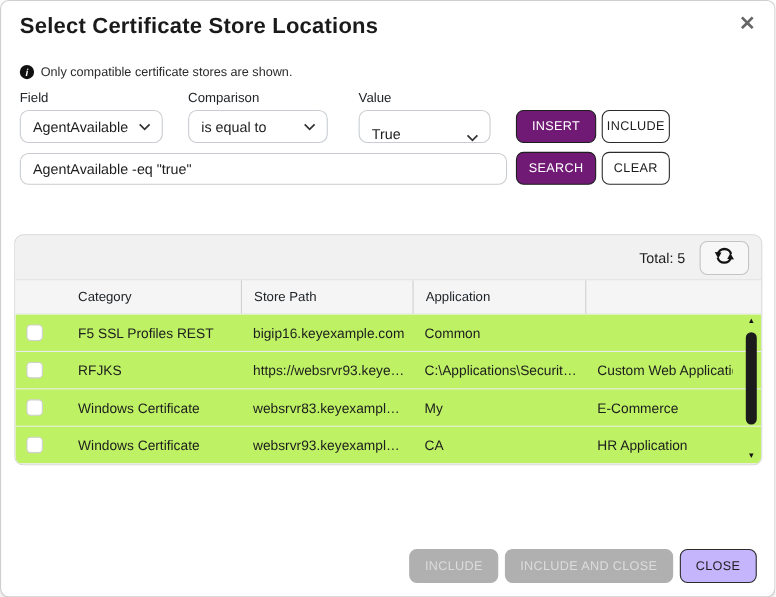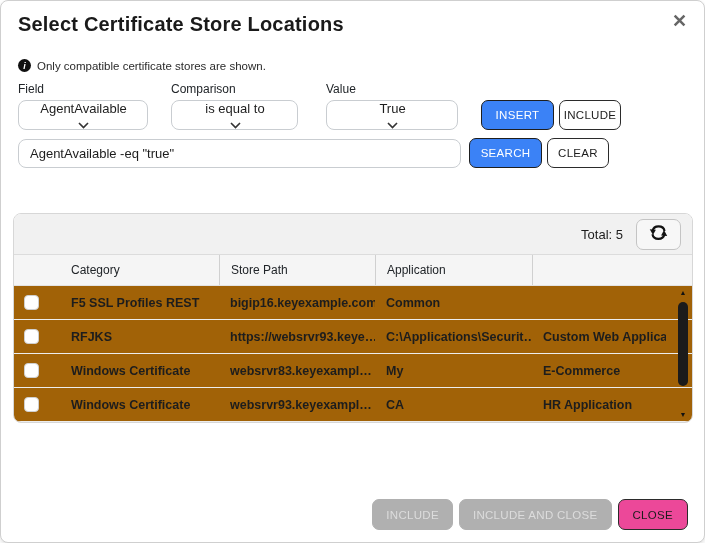--- a/index.html
+++ b/index.html
@@ -24,31 +24,31 @@
     justify-content:center; flex:0 0 auto; font-style:italic;
   }
   .info-text { font-size:11.5px; color:#2b2b2b; }
   
   .query-row { display:flex; align-items:flex-end; margin:10px 17px 0 17px; }
   .qcol { display:flex; flex-direction:column; }
   .qcol .qlabel { font-size:12px; color:#212529; margin-bottom:4px; }
   .sel {
     height:30px; background:#fff; border:1px solid #c9cdd1; border-radius:8px;
     display:flex; align-items:center; justify-content:space-between;
-    padding:0 10px 0 11px; font-size:13px; color:#1d1d1d; cursor:pointer;flex-direction:column;
+    padding:0 10px 0 11px; font-size:13px; color:#1d1d1d; cursor:pointer;
   }
   .sel-field { width:130px; margin-right:23px; }
   .sel-comparison { width:127px; margin-right:28px; }
-  .sel-value { width:132px; margin-right:23px; }
+  .sel-value { width:120px; margin-right:23px;align-items:flex-end; }
   .chev { display:flex; align-items:center; }
   .btn {
     height:30px; border-radius:7px; font-size:11.5px; font-weight:400;
     letter-spacing:.3px; cursor:pointer; font-family:"Liberation Sans", sans-serif;
   }
-  .btn-dark { background:#3b82f6; color:#fff; border:1px solid #1e1e1e; }
+  .btn-dark { background:#701a75; color:#fff; border:1px solid #1e1e1e; }
   .btn-outline { background:#fff; color:#1d1d1d; border:1.5px solid #2b2b2b; }
   .btn-insert, .btn-search { width:73px; margin-right:5px; }
   .btn-simple, .btn-clear { width:62px; }
   .search-row { display:flex; align-items:center; margin:8px 17px 0 17px; }
   .search-input {
     width:443px; height:29px; border:1px solid #c9cdd1; border-radius:8px;
     padding:0 11px; font-size:13px; color:#1d1d1d; margin-right:8px;
     font-family:"Liberation Sans", sans-serif; outline:none;
   }
   
@@ -66,21 +66,21 @@
     border-radius:7px; display:flex; align-items:center; justify-content:center; cursor:pointer;
   }
   .tbl-grid { display:grid; grid-template-columns:46px 159px 156px 157px 134px 14px; }
   .tbl-header { background:#f5f5f5; border-bottom:1px solid #e3e3e3; }
   .th {
     height:30px; display:flex; align-items:center; font-size:12px; color:#212529;
     padding-left:11px;
   }
   .th.bordered, .td.bordered { border-left:1px solid #d0d0d0; }
   .tbl-body { position:relative; background:#fff; }
-  .t-row { border-bottom:1px solid #ededed; background:#a16207;font-weight:bold; }
+  .t-row { border-bottom:1px solid #ededed; background:#bef264; }
   .t-row:last-child { border-bottom:none; }
   .td {
     height:33px; display:flex; align-items:center; font-size:12.5px; color:#1d1d1d;
     padding-left:11px; white-space:nowrap; overflow:hidden;
   }
   .cb-cell { justify-content:flex-start; padding-left:10px; }
   .checkbox {
     width:15px; height:15px; border:1.5px solid #cfcfcf; border-radius:4px;
     background:#fff; cursor:pointer; flex:0 0 auto;
   }
@@ -97,21 +97,21 @@
   }
   
   .footer {
     position:absolute; right:16px; bottom:12px; display:flex; align-items:center; gap:6px;
   }
   .btn-gray {
     background:#b0b0b0; color:#dcdcdc; border:1px solid #b0b0b0; height:31px;
     border-radius:7px; padding:0 13px; font-size:11.5px; letter-spacing:.3px; cursor:pointer;
   }
   .btn-close {
-    background:#ec4899; color:#1d1d1d; border:1.5px solid #2b2b2b; height:31px;
+    background:#c4b5fd; color:#1d1d1d; border:1.5px solid #2b2b2b; height:31px;
     border-radius:7px; padding:8px 14px; font-size:11.5px; letter-spacing:.3px; cursor:pointer;
   }
 </style>
 </head>
 <body>
 
 <div class="dialog">
 
   <div class="dlg-header">
     <div class="dlg-title">Select Certificate Store Locations</div>

